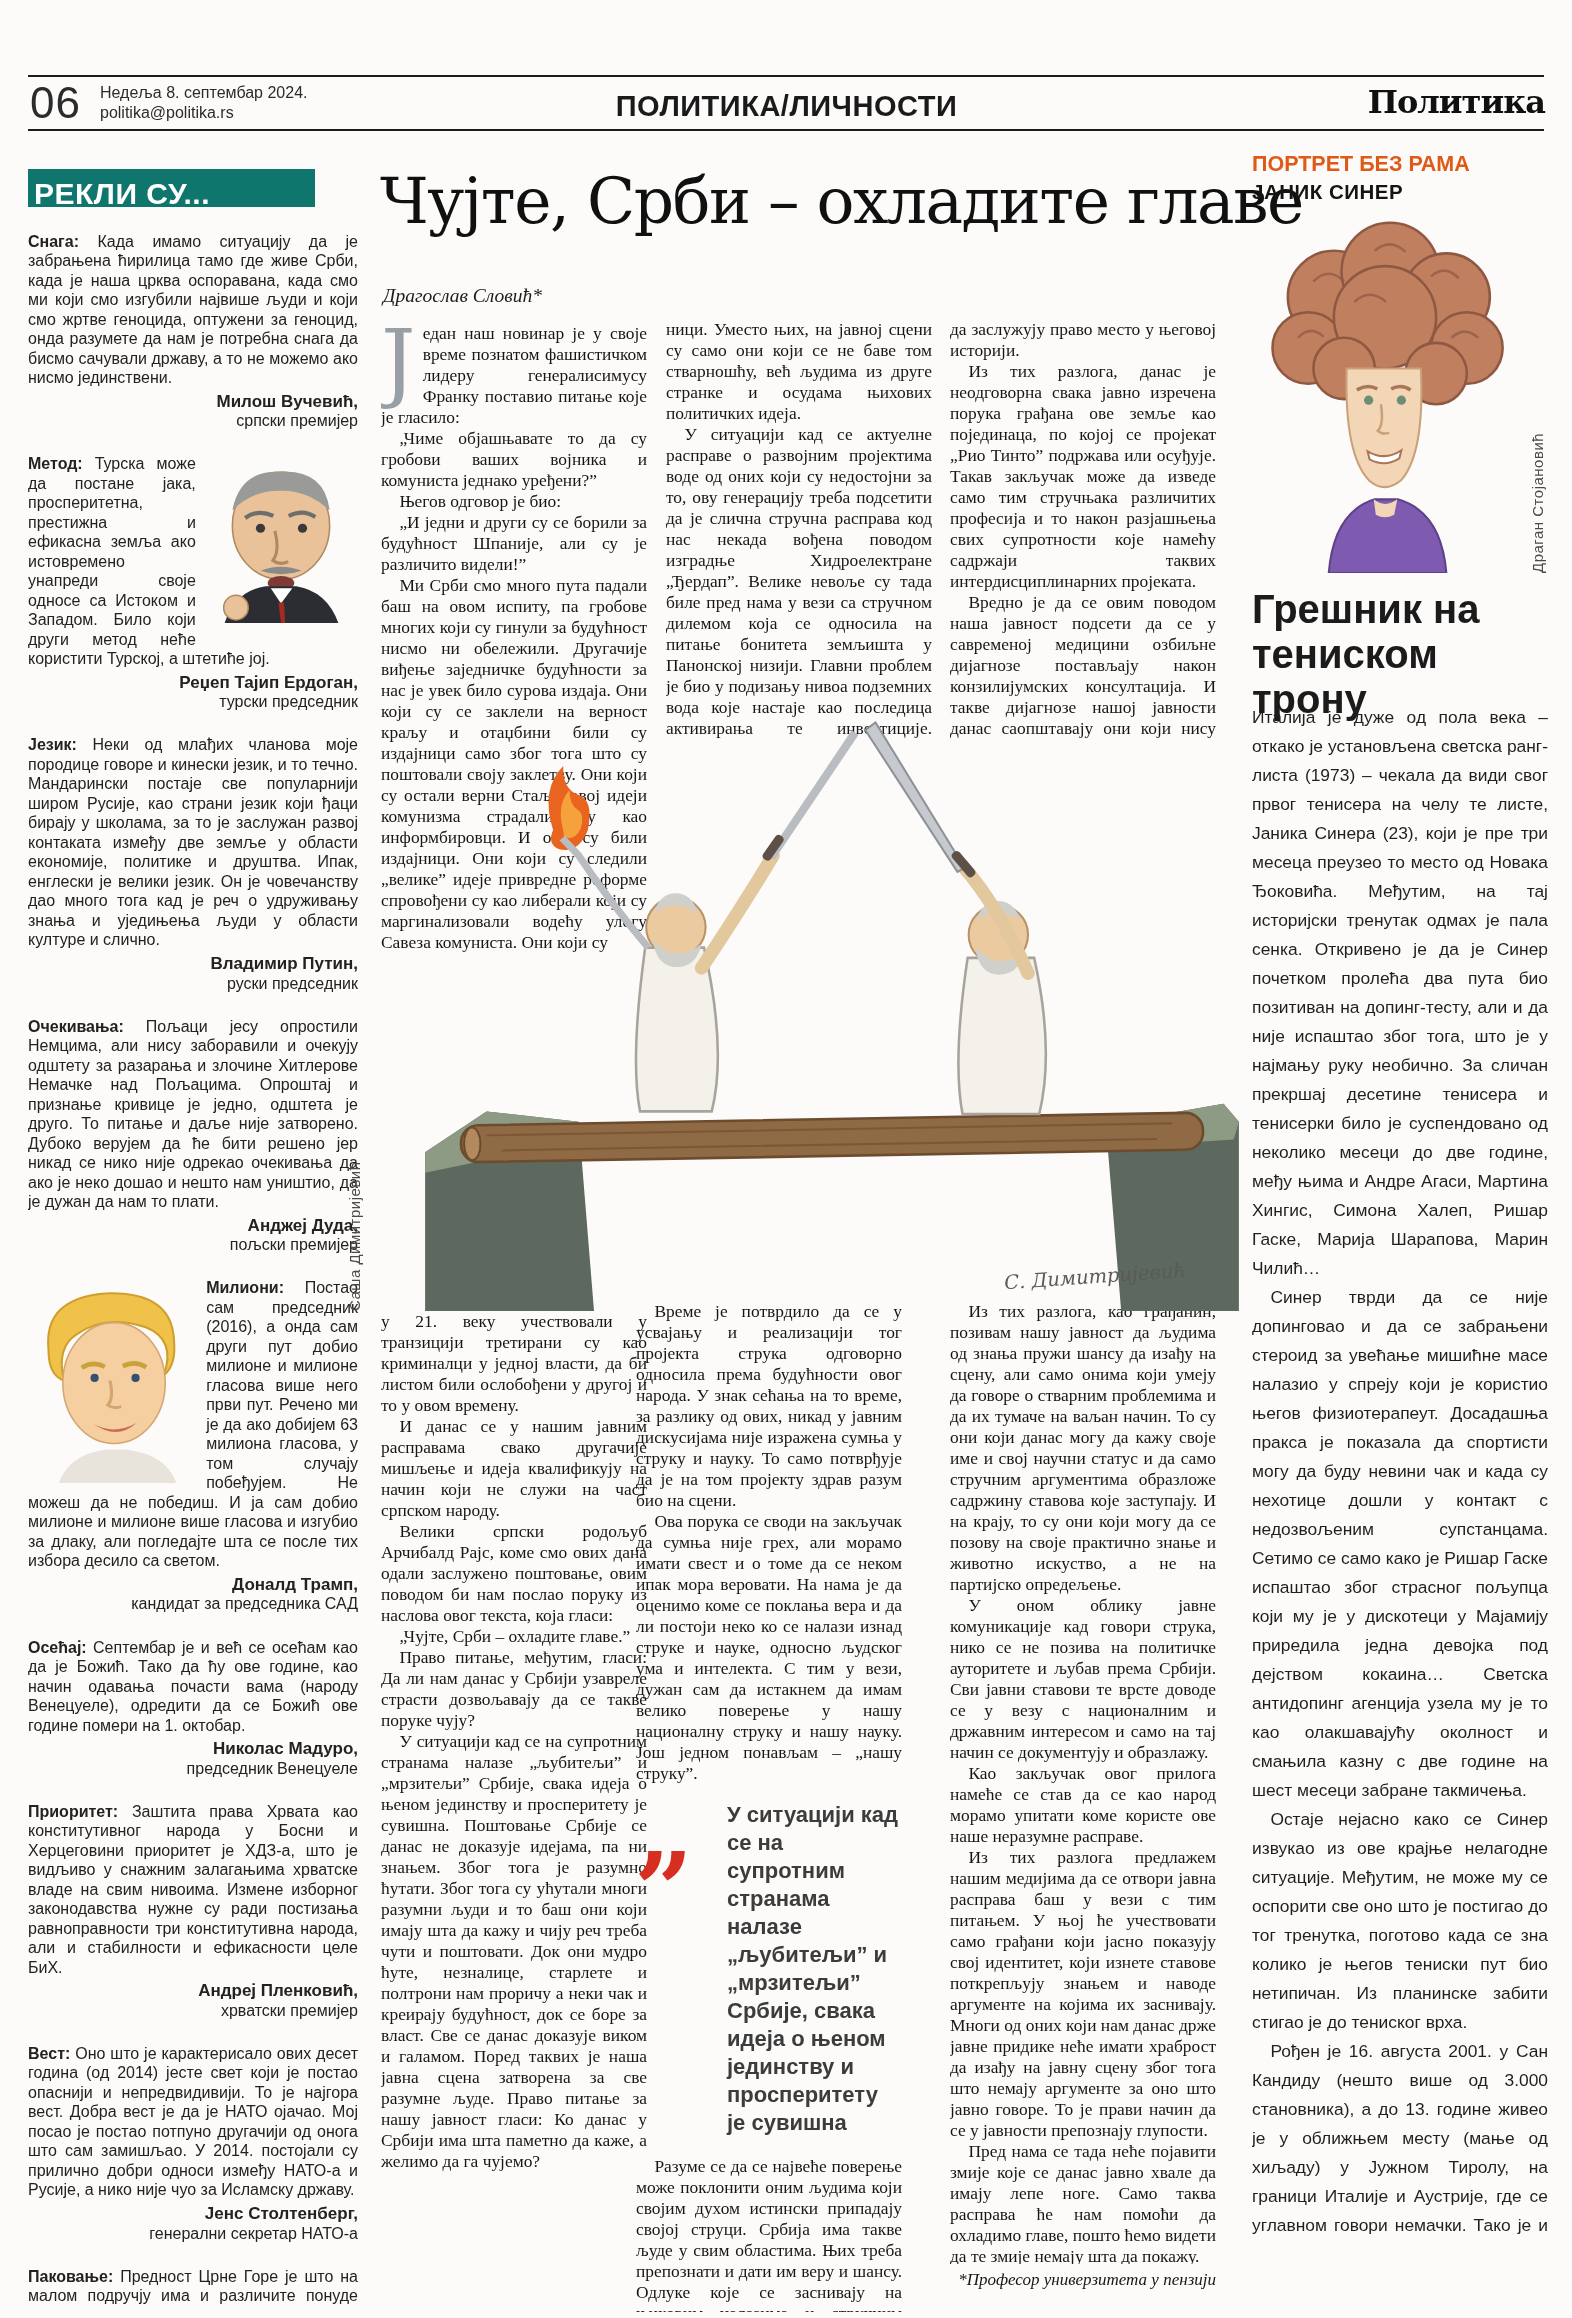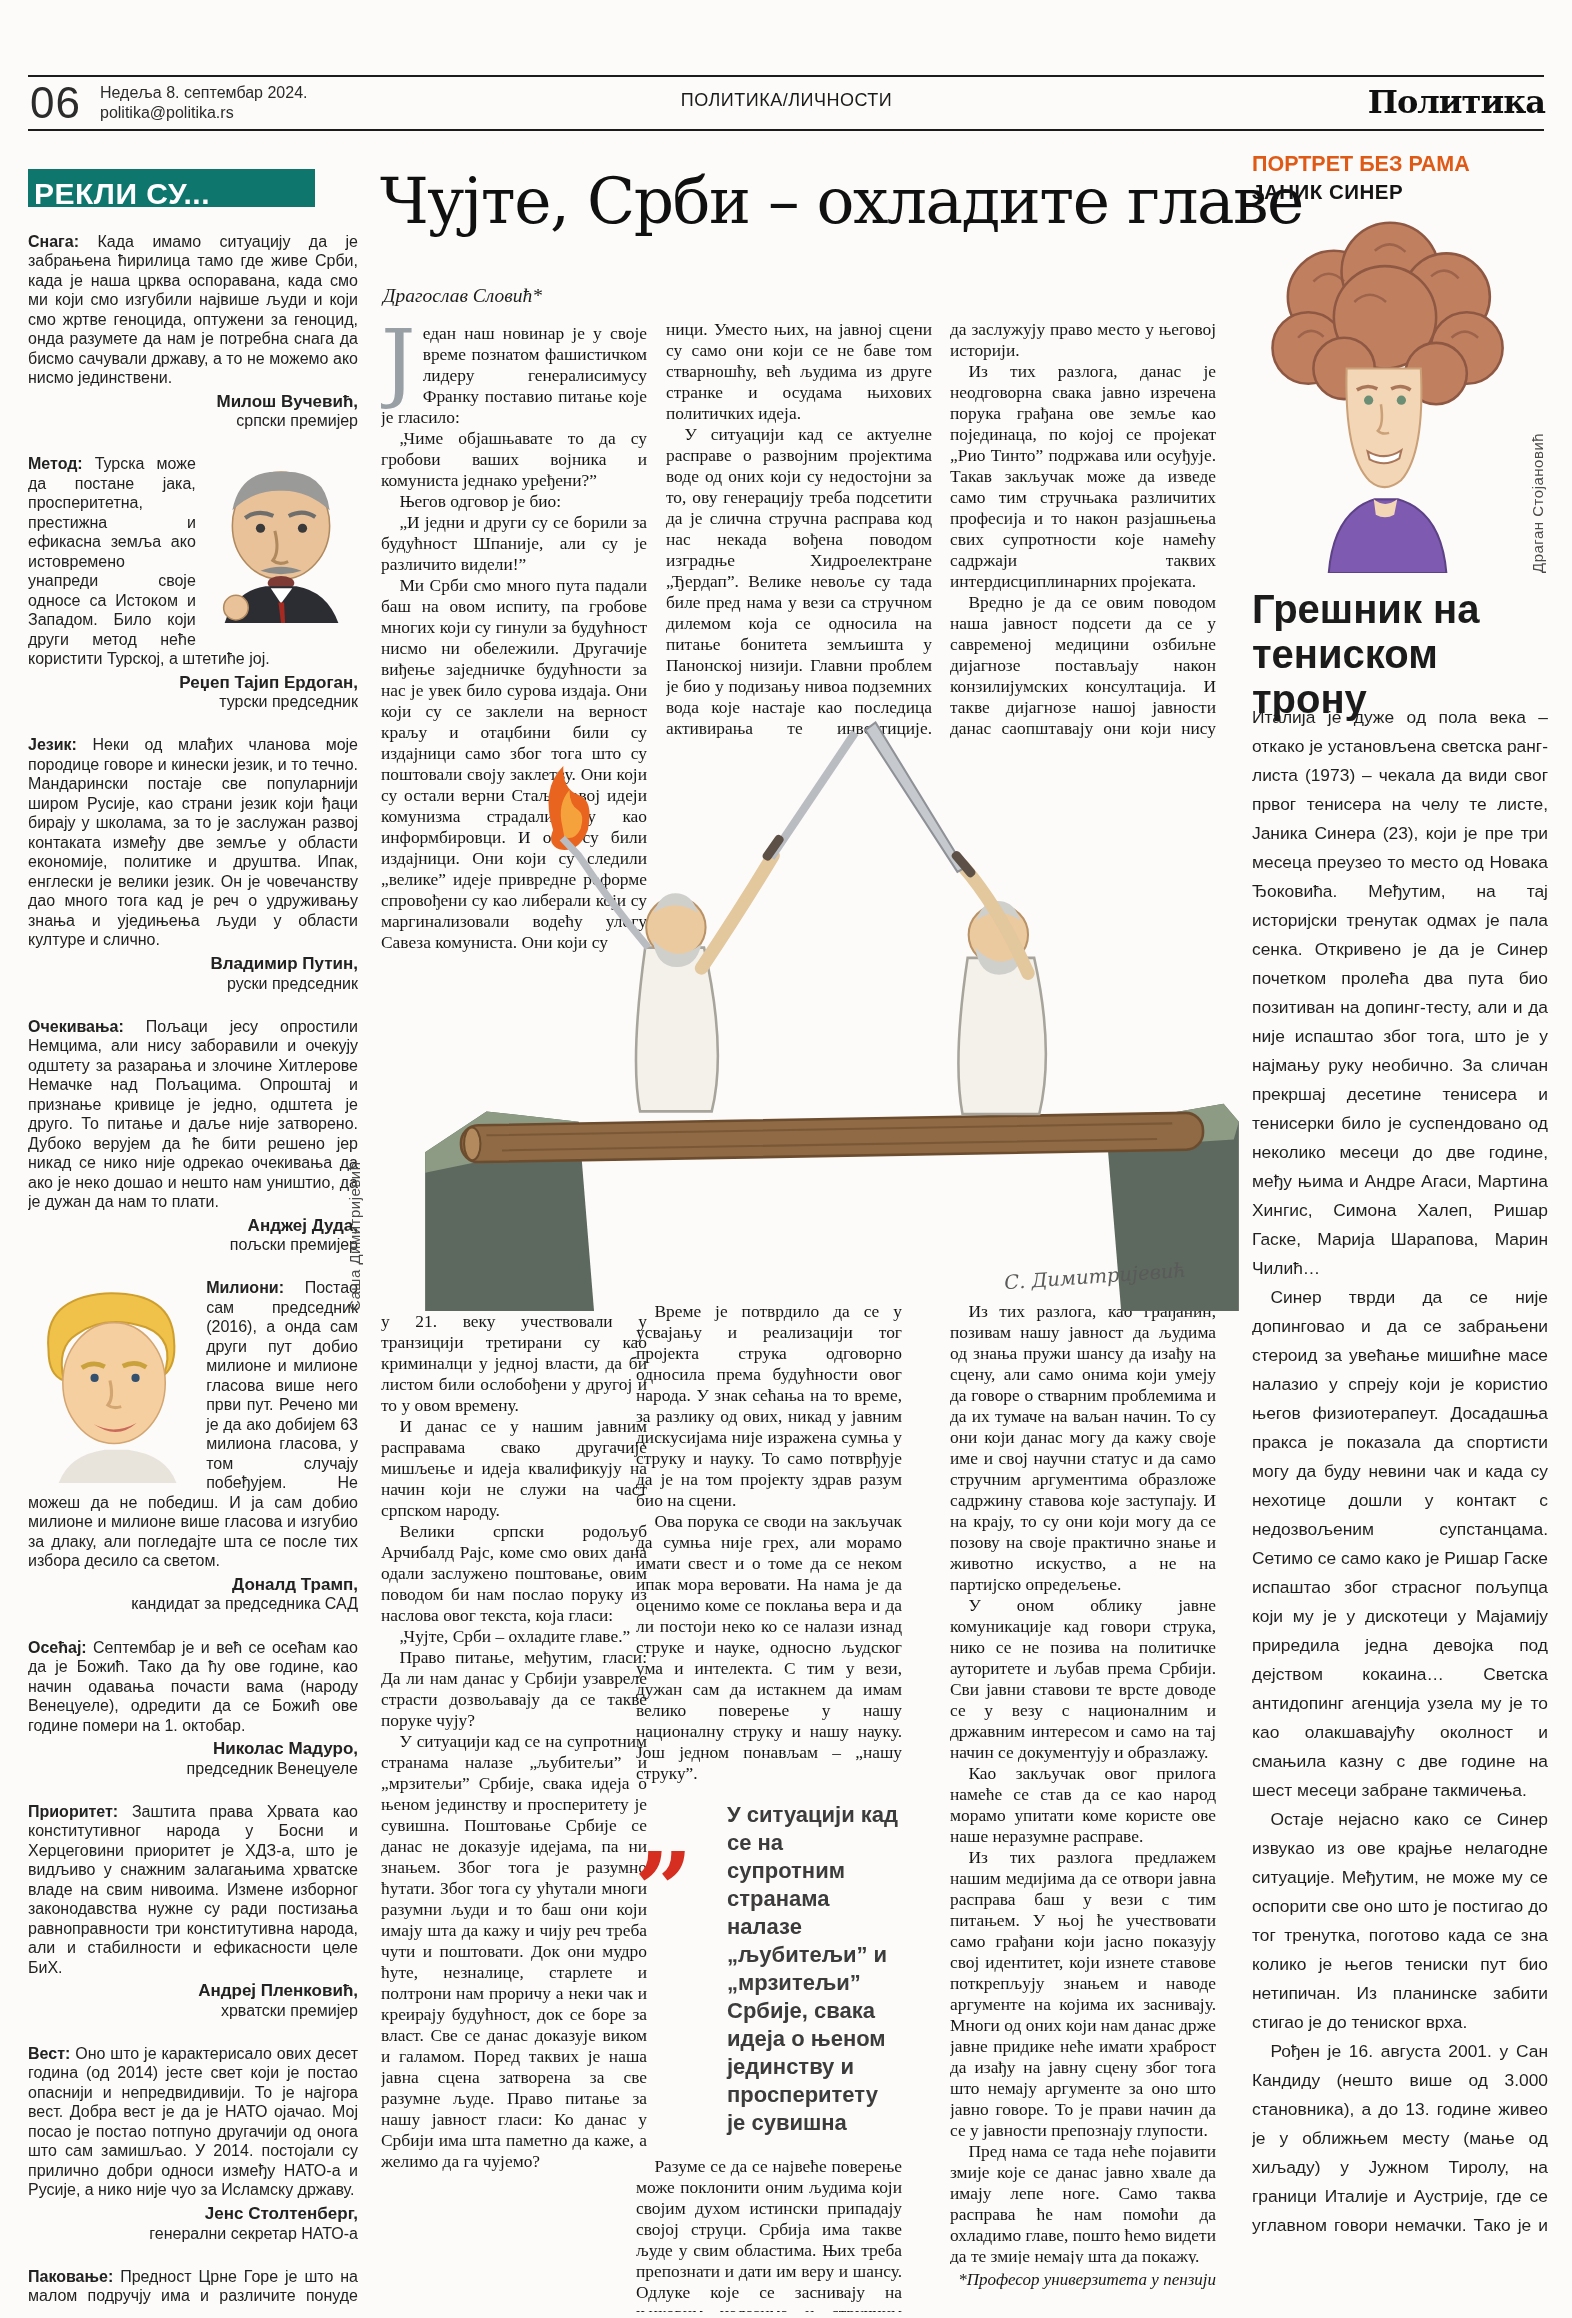--- a/index.html
+++ b/index.html
@@ -5,21 +5,21 @@
   html,body{margin:0;padding:0;background:#e8e8e6;}
   .page{position:relative;width:1573px;height:2319px;background:#fcfbf9;margin:0 auto;overflow:hidden;
         font-family:"Liberation Serif","DejaVu Serif",serif;color:#161616;}
   .rule{position:absolute;left:28px;width:1516px;height:1.5px;background:#1c1c1c;}
   
   .pageno{position:absolute;left:30px;top:78px;font-family:"Liberation Sans",sans-serif;
           font-size:44px;font-weight:300;color:#2b2b2b;letter-spacing:1px;text-align:right;}
   .dateblock{position:absolute;left:100px;top:83px;font-family:"Liberation Sans",sans-serif;
              font-size:16px;line-height:20px;color:#2b2b2b;}
   .section{position:absolute;left:0;top:90px;width:1573px;text-align:center;
-           font-family:"Liberation Sans",sans-serif;font-weight:normal;font-size:18px;
+           font-family:"Liberation Sans",sans-serif;font-weight:bold;font-size:29px;
            letter-spacing:0.5px;color:#1a1a1a;}
   .masthead{position:absolute;right:28px;top:83px;font-family:"DejaVu Serif",serif;
             font-weight:bold;font-size:32px;color:#101010;letter-spacing:-1px;}
   
   .quotes{position:absolute;left:28px;top:169px;width:330px;height:2138px;overflow:hidden;
           font-family:"Liberation Sans",sans-serif;font-size:16px;line-height:19.5px;
           text-align:justify;color:#222;}
   .q-title{width:281px;height:38px;background:#0f766e;color:#ffffff;font-weight:bold;
            font-size:30px;line-height:49px;padding-left:6px;letter-spacing:0.5px;margin-bottom:24.6px;}
   .qblock{margin-bottom:23.6px;overflow:hidden;}

